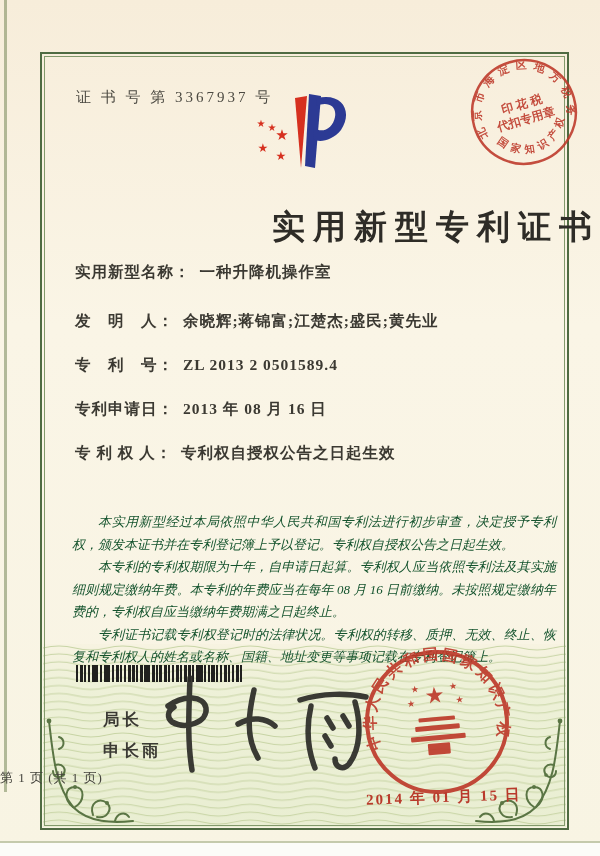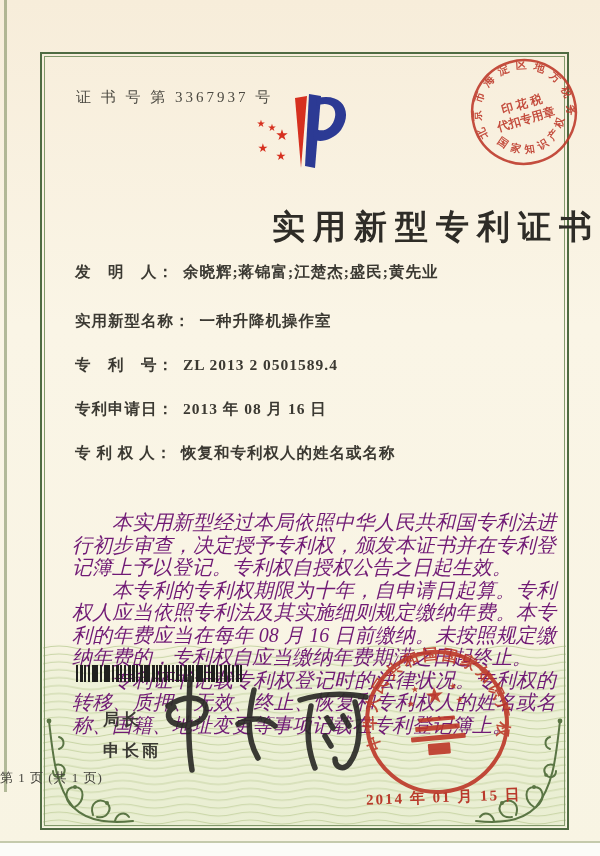--- a/index.html
+++ b/index.html
@@ -42,21 +42,21 @@
     transform:rotate(-16deg); opacity:.88; }
 
   .fields { position:absolute; left:75px; top:262px; width:470px; z-index:3;
     font-size:15.5px; font-weight:600; letter-spacing:1px; color:#3b3932; }
   .field-row { line-height:20px; margin-bottom:24px; white-space:nowrap; }
   .field-row:first-child { margin-bottom:29px; }
   .field-label { display:inline-block; }
   .field-value { display:inline-block; margin-left:4px; }
 
   .paragraphs { position:absolute; left:72px; right:44px; top:511px; z-index:3;
-    font-size:20px; line-height:22.5px; text-align:justify; color:#701a75; font-style:italic; }
+    font-size:13px; line-height:22.5px; text-align:justify; color:#14532d; font-style:italic; }
   .paragraphs p { text-indent:2em; }
 
   .barcode { position:absolute; left:76px; top:665px; width:166px; height:17px; z-index:3;
     background-image:
       repeating-linear-gradient(90deg,#20201e 0 2px,transparent 2px 4px),
       repeating-linear-gradient(90deg,#20201e 0 1px,transparent 1px 6px),
       repeating-linear-gradient(90deg,transparent 0 5px,#20201e 5px 7px,transparent 7px 13px); }
 
   .director-block { position:absolute; left:103px; top:709px; z-index:4;
     font-size:16.5px; font-weight:600; letter-spacing:3px; color:#3b3a34; }
@@ -159,38 +159,38 @@
   </text>
   <text class="seal-text" x="55" y="51" font-size="11.5" font-weight="600" text-anchor="middle">印 花 税</text>
   <text class="seal-text" x="55" y="66" font-size="11.5" font-weight="600" text-anchor="middle">代扣专用章</text>
   <text class="seal-text" font-size="10" font-weight="600">
     <textPath href="#arcBotT" startOffset="0" textLength="98" lengthAdjust="spacing">国家知识产权局</textPath>
   </text>
 </svg>
 
 <div class="fields">
   <div class="field-row">
+    <span class="field-label">实用新型名称：</span>
+    <span class="field-value">一种升降机操作室</span>
+  </div>
+  <div class="field-row">
     <span class="field-label">发　明　人：</span>
     <span class="field-value">余晓辉;蒋锦富;江楚杰;盛民;黄先业</span>
   </div>
   <div class="field-row">
-    <span class="field-label">实用新型名称：</span>
-    <span class="field-value">一种升降机操作室</span>
-  </div>
-  <div class="field-row">
     <span class="field-label">专　利　号：</span>
     <span class="field-value">ZL 2013 2 0501589.4</span>
   </div>
   <div class="field-row">
     <span class="field-label">专利申请日：</span>
     <span class="field-value">2013 年 08 月 16 日</span>
   </div>
   <div class="field-row">
     <span class="field-label">专 利 权 人：</span>
-    <span class="field-value">恢复和专利权人的姓名或名称</span>
+    <span class="field-value">专利权自授权公告之日起生效</span>
   </div>
 </div>
 
 <div class="paragraphs">
   <p>本实用新型经过本局依照中华人民共和国专利法进行初步审查，决定授予专利权，颁发本证书并在专利登记簿上予以登记。专利权自授权公告之日起生效。</p>
   <p>本专利的专利权期限为十年，自申请日起算。专利权人应当依照专利法及其实施细则规定缴纳年费。本专利的年费应当在每年 08 月 16 日前缴纳。未按照规定缴纳年费的，专利权自应当缴纳年费期满之日起终止。</p>
   <p>专利证书记载专利权登记时的法律状况。专利权的转移、质押、无效、终止、恢复和专利权人的姓名或名称、国籍、地址变更等事项记载在专利登记簿上。</p>
 </div>
 
 <div class="barcode"></div>

